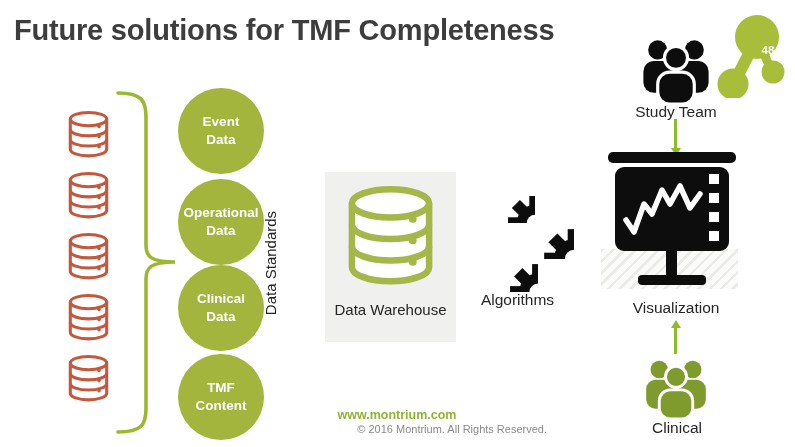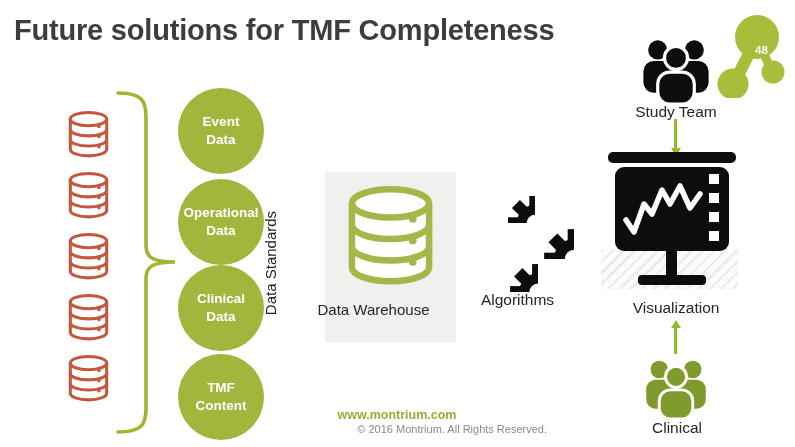--- a/index.html
+++ b/index.html
@@ -35,21 +35,21 @@
   
   .arrow-line{width:3px;background:#8fbb2b;}
   .arrow-head-down{width:0;height:0;border-left:5px solid transparent;border-right:5px solid transparent;border-top:8px solid #8fbb2b;}
   .arrow-head-up{width:0;height:0;border-left:5px solid transparent;border-right:5px solid transparent;border-bottom:8px solid #8fbb2b;}
   
   .hatch{
     left:601px;top:249px;width:137px;height:40px;
     background:repeating-linear-gradient(135deg,#ebebe9 0 2.5px,#fbfbfa 2.5px 8px);
   }
   
-  .badge{left:755px;top:44px;width:26px;font-size:11.5px;font-weight:700;color:#ffffff;}
+  .badge{left:755px;top:44px;width:26px;text-align:center;font-size:11.5px;font-weight:700;color:#ffffff;}
   .hidden-defs{position:absolute;width:0;height:0;overflow:hidden;}
 </style>
 </head>
 <body>
 
 <svg class="hidden-defs" aria-hidden="true">
   <defs>
     <symbol id="sym-db" viewBox="0 0 64 70">
       <path d="M6,13 L6,56 A26,9.5 0 0 0 58,56 L58,13" fill="#ffffff" stroke="currentColor" stroke-width="4.4"></path>
       <ellipse cx="32" cy="13" rx="26" ry="9.5" fill="#ffffff" stroke="currentColor" stroke-width="4.4"></ellipse>
@@ -129,21 +129,21 @@
     <span>TMF</span>
     <span>Content</span>
   </div>
 
   <div class="abs vlabel">Data Standards</div>
 
   <div class="abs warehouse-box"></div>
   <svg class="abs" style="left:343px;top:184px;" width="95" height="104" viewBox="0 0 64 70" color="#a4b748">
       <use href="#sym-db"></use>
     </svg>
-  <div class="abs caption small" style="left:308px;top:301px;width:131px;">Data Warehouse</div>
+  <div class="abs caption small" style="left:325px;top:301px;width:131px;">Data Warehouse</div>
 
   <svg class="abs" style="left:479px;top:167px;" width="56" height="56" viewBox="-27 -27 54 54">
       <use href="#sym-gear"></use>
     </svg>
   <svg class="abs" style="left:512px;top:197px;" width="62" height="62" viewBox="-27 -27 54 54">
       <use href="#sym-gear"></use>
     </svg>
   <svg class="abs" style="left:480px;top:234px;" width="58" height="58" viewBox="-27 -27 54 54">
       <use href="#sym-gear"></use>
     </svg>

